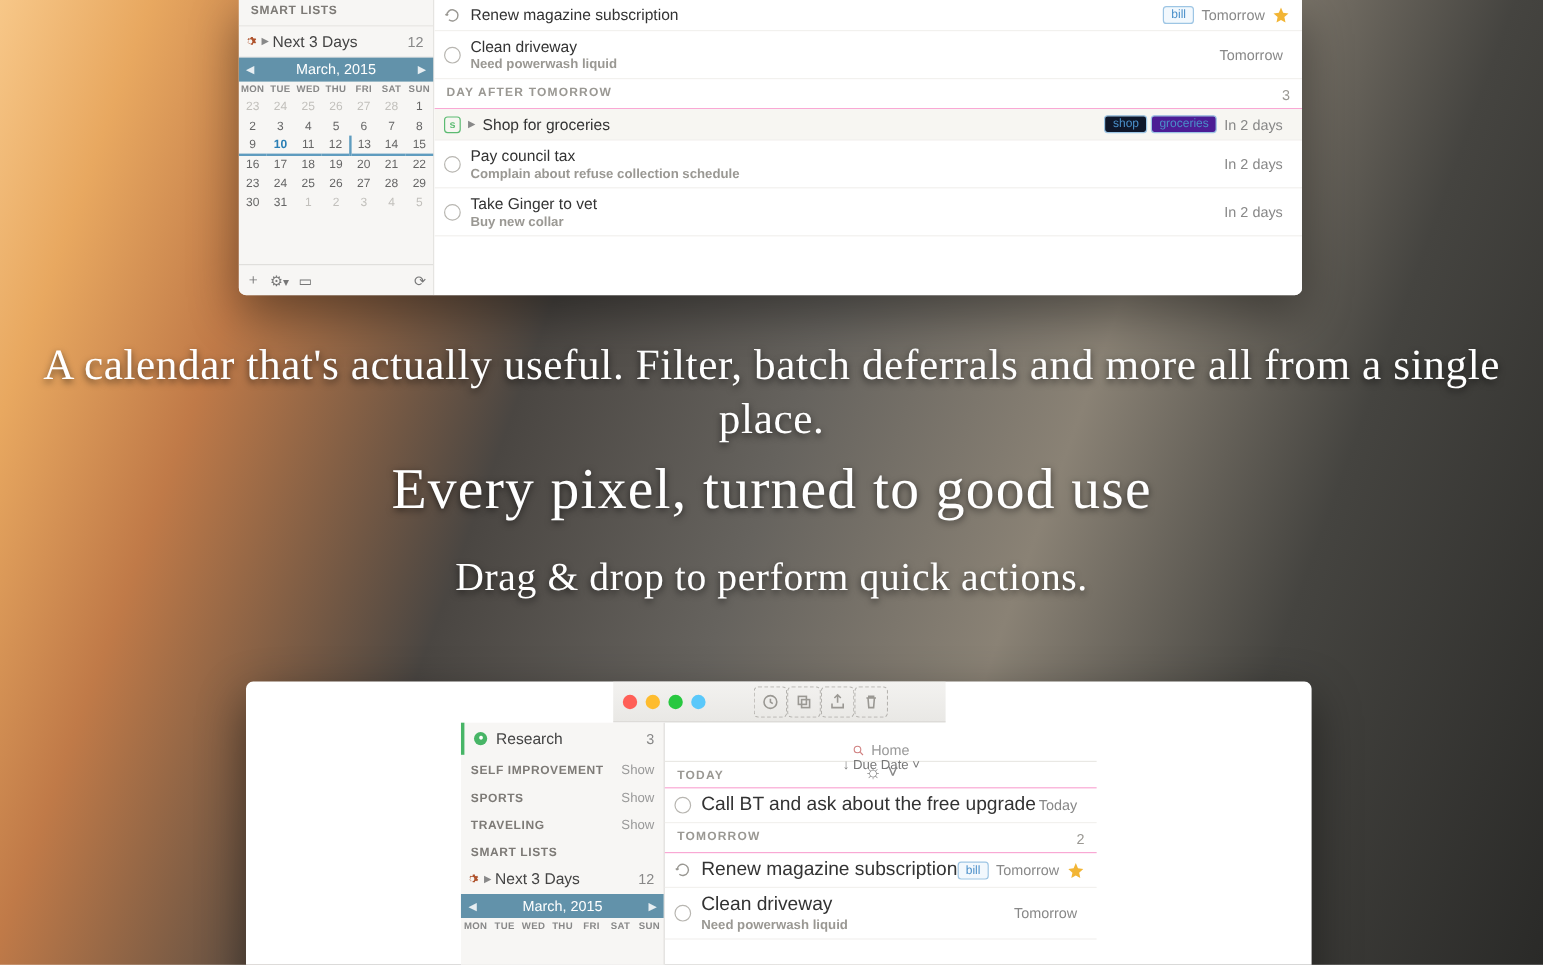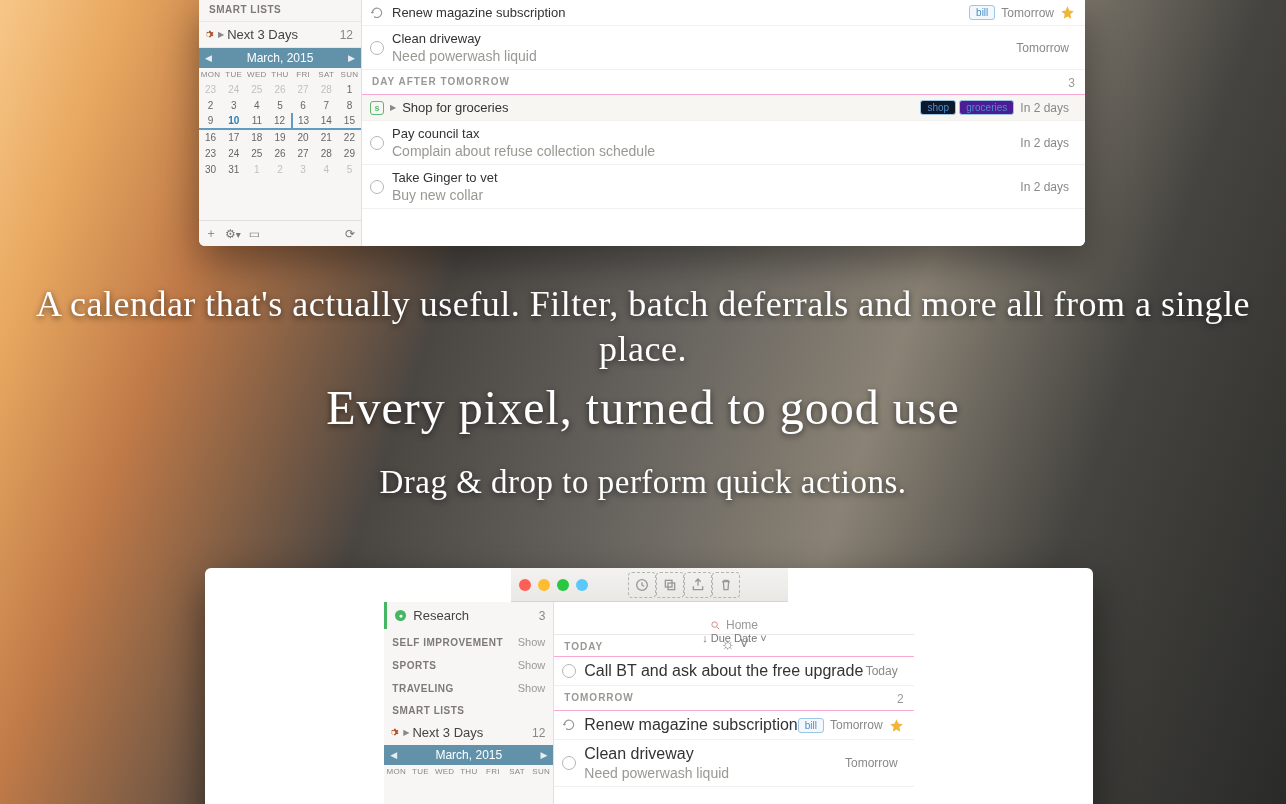--- a/index.html
+++ b/index.html
@@ -19,40 +19,40 @@
 .sb-head { padding: 4px 10px 6px; letter-spacing: .5px; font-weight: 600; color: #7d7a76; font-size: 10px; }
 .sb-item { display: flex; align-items: center; padding: 5px 8px 5px 4px; color: #444; border-top: 1px solid #e8e7e4; border-bottom: 1px solid #e8e7e4; }
 .sb-item .gear { width: 11px; height: 11px; margin-right: 4px; color: #b0542e; }
 .sb-item .tri { font-size: 8px; margin-right: 3px; color: #888; }
 .sb-item .lbl { flex: 1; font-size: 13px; color: #444; }
 .sb-item .cnt { color: #888; font-size: 12px; }
 
 .calhdr { background: #6292aa; color: #fff; display: flex; align-items: center; justify-content: space-between; padding: 3px 6px; font-size: 12px; }
 .calhdr span.arrow { font-size: 9px; cursor: pointer; opacity: .85; }
 .calgrid { width: 100%; border-collapse: collapse; table-layout: fixed; font-size: 10px; color: #666; }
-.calgrid th { font-weight: 400; color: #888; font-size: 8px; padding: 2px 0; letter-spacing: .3px; }
+.calgrid th { font-weight: 700; color: #888; font-size: 8px; padding: 2px 0; letter-spacing: .3px; }
 .calgrid td { text-align: center; padding: 2px 0; position: relative; height: 16px; margin-left: 35px; }
 .calgrid .dim { color: #c2c0bc; }
 .calgrid .today { color: #2a7fb5; font-weight: 600; }
 .rowmark { border-bottom: 2px solid #5f9cbf; }
 .rowmark-r { border-right: 2px solid #5f9cbf; }
 
 .sb-foot { margin-top: auto; display: flex; align-items: center; gap: 8px; padding: 4px 6px; border-top: 1px solid #e0dfdc; color: #777; font-size: 12px; }
 .sb-foot .sp { flex: 1; }
 
 .main { flex: 1; background: #fff; display: flex; flex-direction: column; font-size: 13px; color: #333; overflow-y: auto; }
 .task { display: flex; align-items: center; padding: 5px 10px 5px 8px; border-bottom: 1px solid #f2f1ee; }
 .task.selected { background: #f7f6f2; }
 .task .chk { width: 14px; height: 14px; border: 1.5px solid #b8b6b1; border-radius: 50%; margin-right: 8px; flex-shrink: 0; }
 .task .repeat { width: 14px; height: 14px; margin-right: 8px; flex-shrink: 0; color: #9a9893; }
 .task .sq { width: 14px; height: 14px; margin-right: 6px; border: 1px solid #5cbb72; border-radius: 3px; display: flex; align-items: center; justify-content: center; color: #5cbb72; font-size: 9px; font-weight: 600; }
 .task .tri2 { font-size: 8px; color: #888; margin-right: 6px; }
 .task .body { flex: 1; }
 .task .title { color: #333; }
-.task .note { color: #9a9893; font-size: 14px; margin-top: 2px; }
+.task .note { color: #9a9893; font-size: 11px; margin-top: 2px; font-weight: bold; }
 .task .tags { display: flex; gap: 3px; margin-right: 6px; }
 .tag { font-size: 10px; padding: 1px 6px; border-radius: 3px; border: 1px solid; }
 .tag.bill { color: #4a8fc9; border-color: #9dc5e4; background: #f2f8fd; }
 .tag.shop { color: #4a8fc9; border-color: #9dc5e4; background: #0f172a; }
 .tag.groceries { color: #4a8fc9; border-color: #9dc5e4; background: #4c1d95; }
 .task .due { color: #888; font-size: 12px; margin-right: 6px; white-space: nowrap; }
 .star { width: 15px; height: 15px; color: #f2b535; }
 .section { padding: 6px 10px 4px; color: #9a9893; font-size: 10px; letter-spacing: 1px; font-weight: 600; display: flex; border-bottom: 1px solid #f9a8d4; }
 .section .sc { margin-left: auto; color: #9a9893; font-weight: 400; letter-spacing: 0; font-size: 12px; }
 

